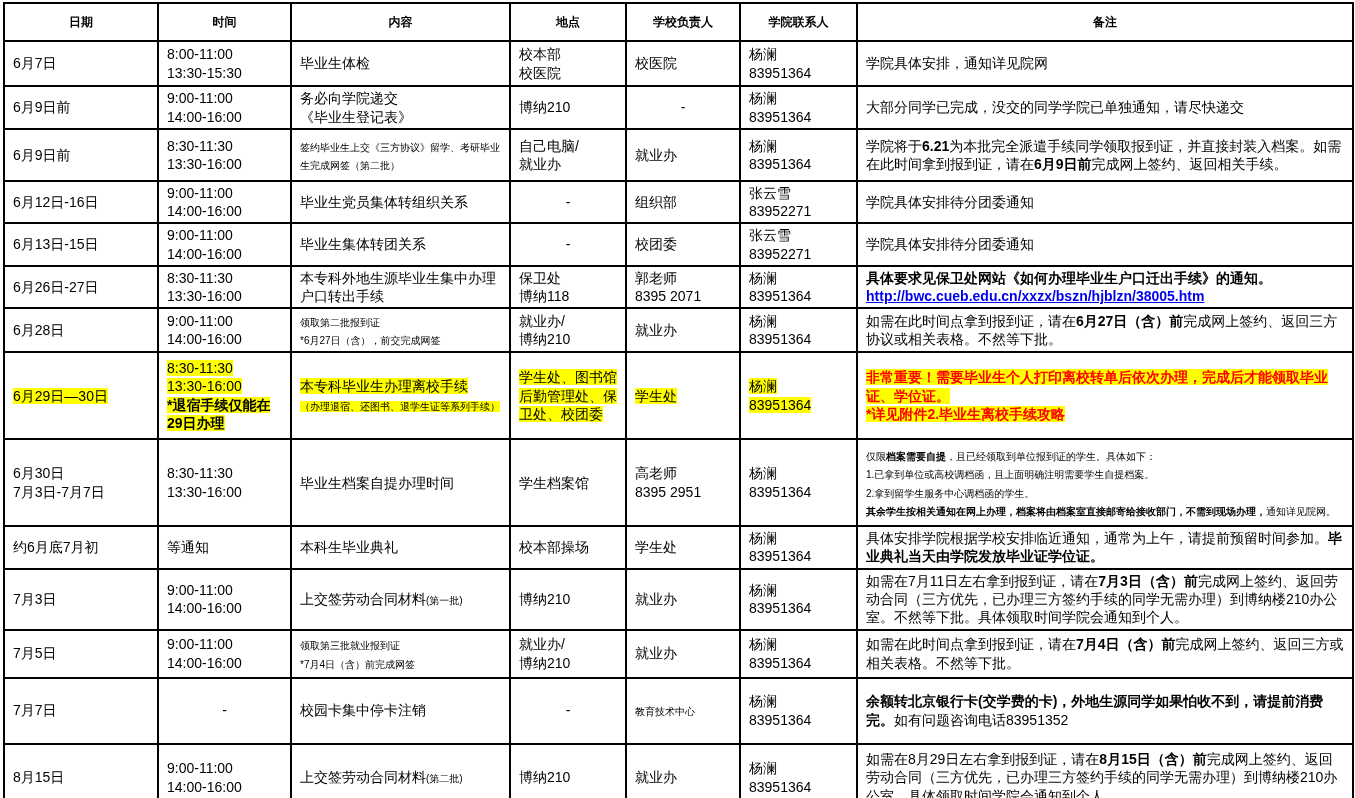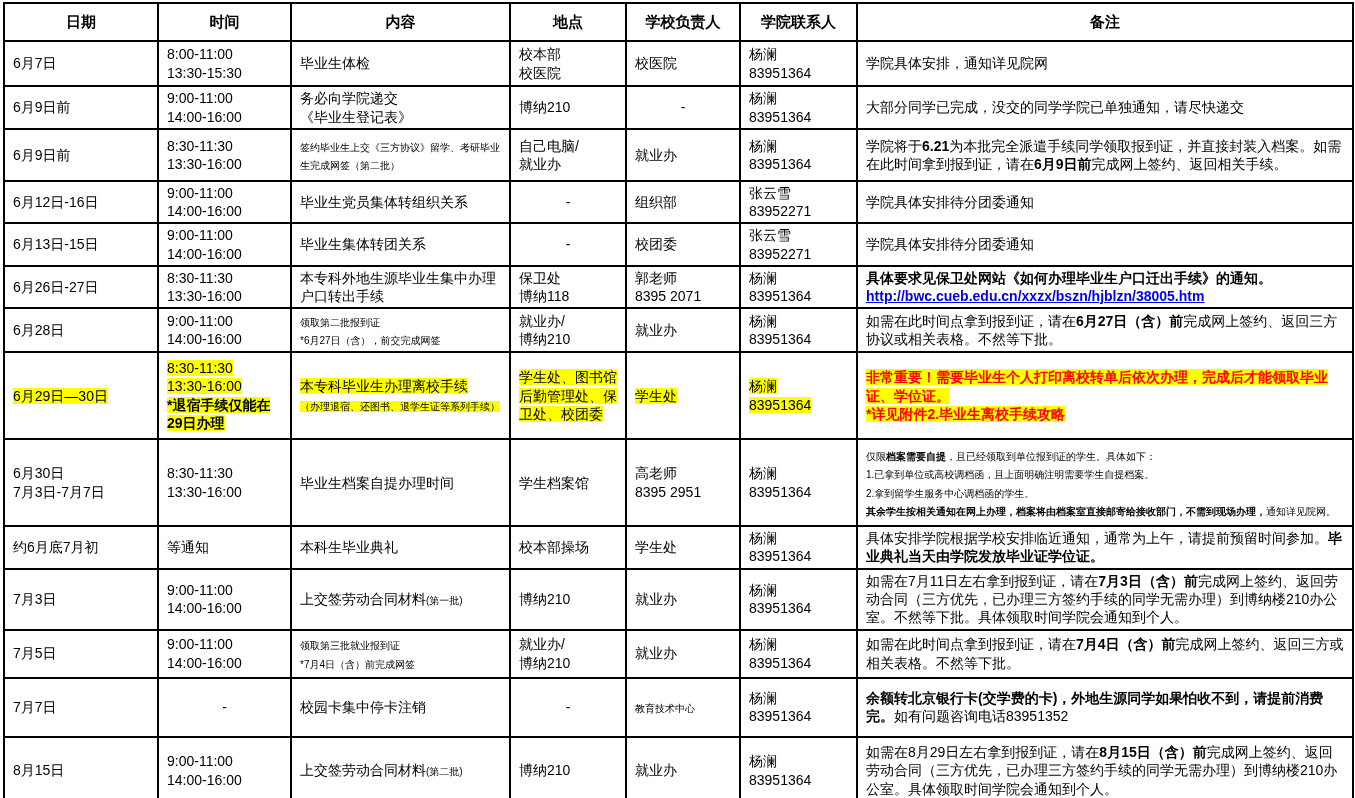--- a/index.html
+++ b/index.html
@@ -3,21 +3,21 @@
 <meta charset="utf-8">
 <style>
   :root{
     --hl:#ffff00; --red:#ff0000; --link:#0000ee; --bd:#000000;
   }
   html,body{margin:0;padding:0;background:#ffffff;}
   body{font-family:"Liberation Sans","DejaVu Sans",sans-serif;color:#000;}
   .wrap{width:1355px;height:798px;overflow:hidden;background:#fff;}
   table{border-collapse:collapse;table-layout:fixed;margin:2px 0 0 3px;width:1349px;}
   th,td{border:2px solid var(--bd);padding:2px 8px;vertical-align:middle;overflow:hidden;}
-  th{font-size:15px;font-weight:bold;text-align:center;height:32px;}
+  th{font-size:12px;font-weight:bold;text-align:center;height:32px;}
   td{font-size:14px;line-height:1.3;text-align:left;}
   td.center{text-align:center;}
   .line{min-height:1em;}
   .b{font-weight:bold;}
   .hl{background:var(--hl);}
   .red{color:var(--red);}
   .sm{font-size:10px;}
   .link{color:var(--link);font-weight:bold;text-decoration:underline;cursor:pointer;word-break:break-all;}
 </style>
 </head>
@@ -357,21 +357,21 @@
             <div class="line"><span>就业办</span></div>
           </td>
           <td>
             <div class="line"><span>杨澜</span></div>
             <div class="line"><span>83951364</span></div>
           </td>
           <td>
             <div class="line"><span>如需在此时间点拿到报到证，请在</span><span class="b">7月4日（含）前</span><span>完成网上签约、返回三方或相关表格。不然等下批。</span></div>
           </td>
         </tr>
-        <tr style="height: 59px;">
+        <tr style="height: 66px;">
           <td>
             <div class="line"><span>7月7日</span></div>
           </td>
           <td class="center">
             <div class="line"><span>-</span></div>
           </td>
           <td>
             <div class="line"><span>校园卡集中停卡注销</span></div>
           </td>
           <td class="center">

